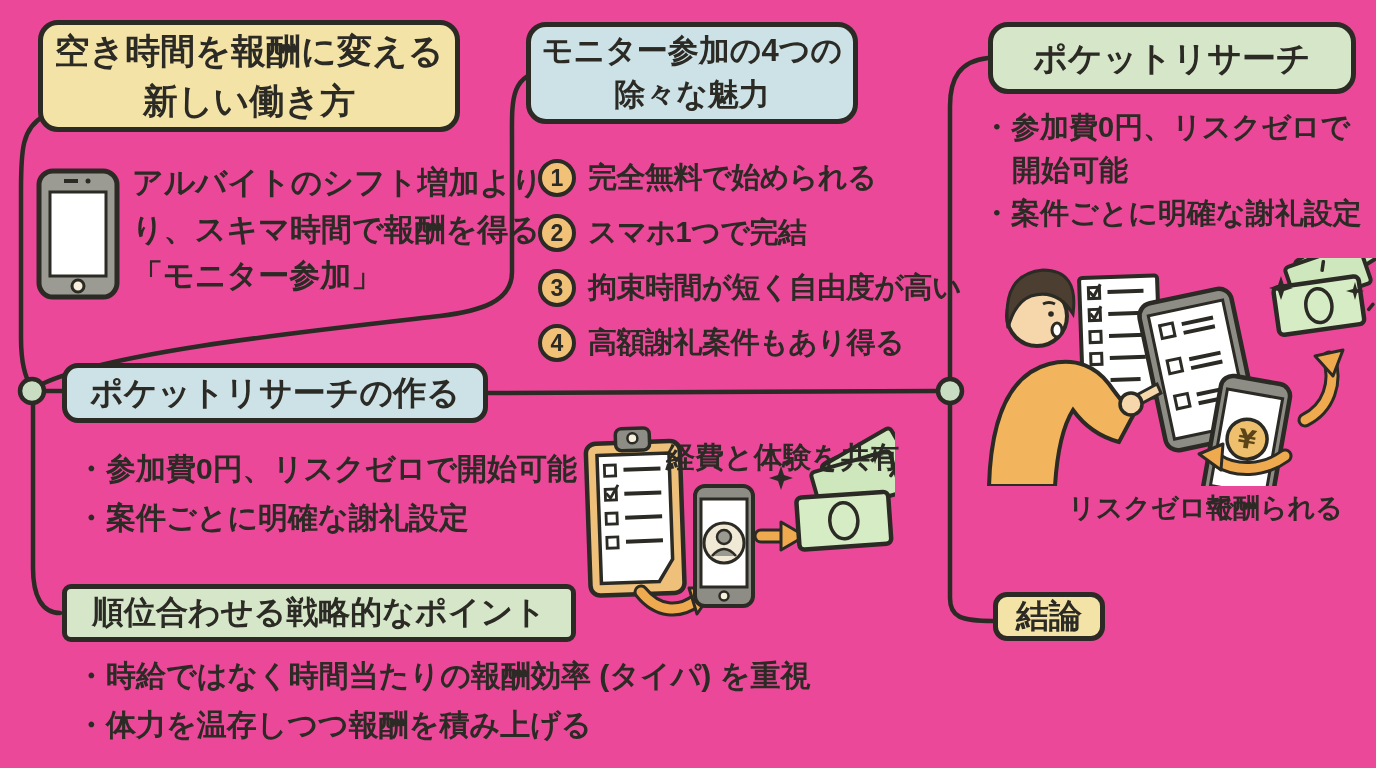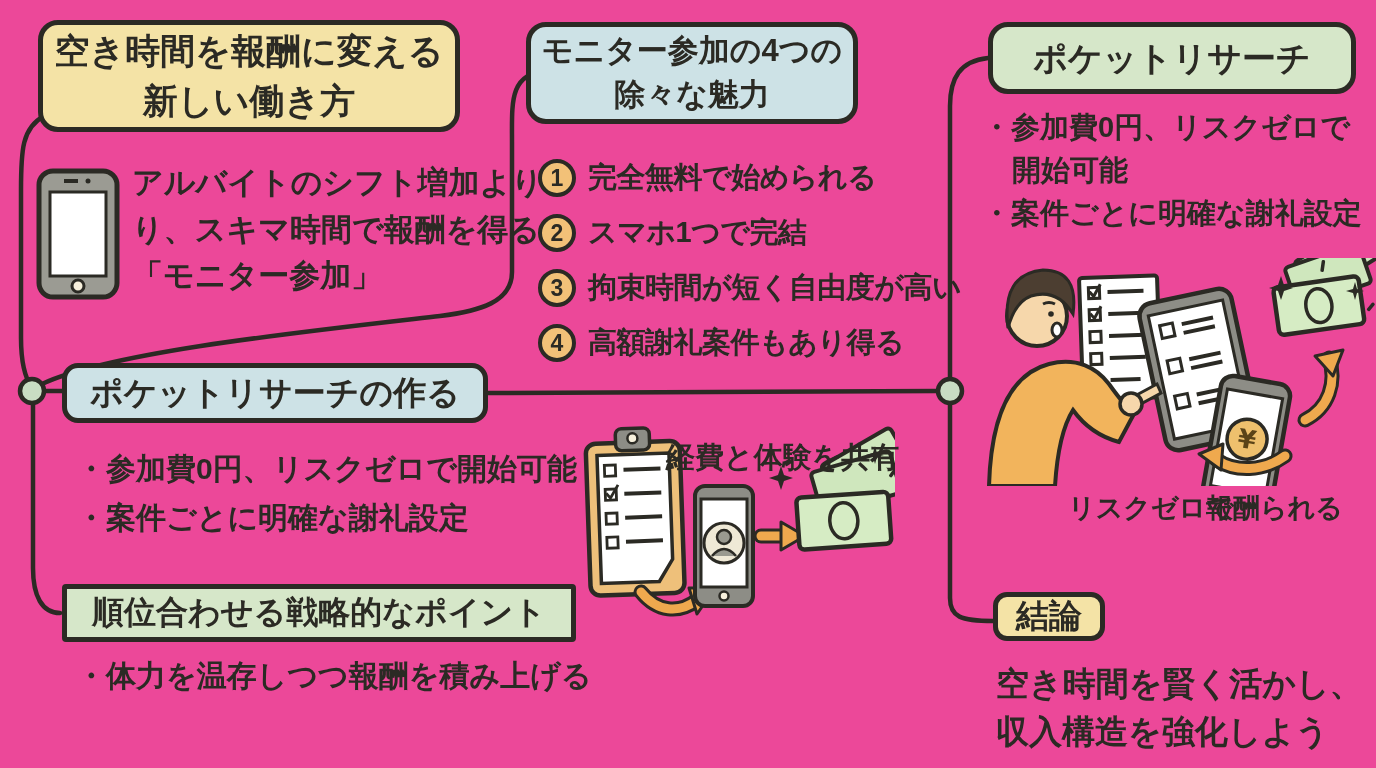--- a/index.html
+++ b/index.html
@@ -242,30 +242,27 @@
 
     <g fill="#2b2a24">
       <path d="M 206,42 L 209,51 L 218,54 L 209,57 L 206,66 L 203,57 L 194,54 L 203,51 Z"></path>
       <path d="M 300,22 L 302,29 L 309,31 L 302,33 L 300,40 L 298,33 L 291,31 L 298,29 Z"></path>
       <rect x="316" y="44" width="3.5" height="10" rx="1.5" transform="rotate(36 318 49)"></rect>
     </g>
   </svg>
 
   <div class="txt" style="left:666px; top:438px; font-size:29px; font-weight:900;">経費と体験を共有</div>
 
-  <div class="box green" style="left:62px; top:584px; width:514px; height:58px; font-size:32px; border-radius:4px;text-align:center;">
+  <div class="box green" style="left:62px; top:584px; width:514px; height:58px; font-size:32px; border-radius:9px;text-align:center;">
     <div>順位合わせる戦略的なポイント</div>
   </div>
 
   <div class="txt" style="left:76px; top:652px; font-size:30px; line-height:1.62; font-weight:900;">
+    <div>・時給ではなく時間当たりの報酬効率 (タイパ) を重視</div>
     <div>・体力を温存しつつ報酬を積み上げる</div>
   </div>
 
   <div class="box yellow" style="left:993px; top:592px; width:112px; height:49px; font-size:33px; border-radius:14px;">
     <div>結論</div>
   </div>
 
-  <div class="txt" style="left:996px; top:660px; font-size:33px; line-height:1.44; font-weight:900;">
-    <div>空き時間を賢く活かし、</div>
-    <div>収入構造を強化しよう</div>
-  </div>
 
 </div>
 
 </body></html>

